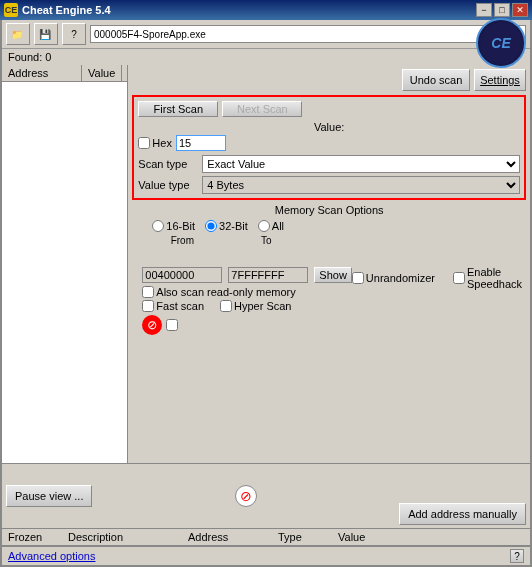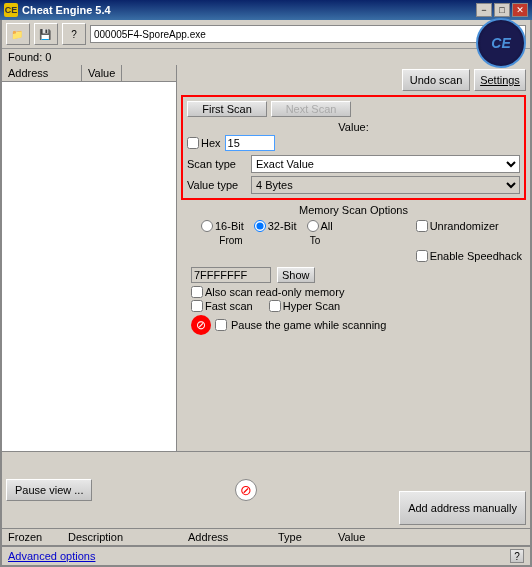--- a/index.html
+++ b/index.html
@@ -323,23 +323,24 @@
       border: 1px solid #888;
       border-top-color: #fff;
       border-left-color: #fff;
       cursor: pointer;
       font-size: 11px;
     }
 
     .right-checkboxes {
       float: right;
       display: flex;
-      flex-direction: column;
+      flex-direction: row;
       gap: 18px;
       margin-right: 4px;
+      justify-content: center;
     }
 
     .checkboxes-section {
       display: flex;
       justify-content: space-between;
     }
     .left-checkboxes {
       display: flex;
       flex-direction: column;
       gap: 2px;
@@ -398,21 +399,21 @@
       background: white;
       border: 1px solid #888;
       border-radius: 50%;
       display: flex;
       align-items: center;
       justify-content: center;
       color: red;
       font-size: 14px;
     }
     .add-address-btn {
-      height: 34px;
+      height: 22px;
       padding: 0 8px;
       background: linear-gradient(to bottom, #e8e8e8, #c8c8c8);
       border: 1px solid #888;
       border-top-color: #fff;
       border-left-color: #fff;
       cursor: pointer;
       font-size: 11px;
       margin-top: 36px;
     }
 
@@ -565,20 +566,21 @@
                 <input type="radio" name="bitmode" style="">
                 <label>All</label>
               </div>
             </div>
 
             <div style="display:flex; gap:4px; padding-left:10px; margin-bottom:21px; font-size:10px;">
               <span style="width:80px; text-align:center;">From</span>
               <span style="width:80px; text-align:center;">To</span>
             </div>
             <div class="from-to-row">
+              <input type="text" class="from-to-input" style="background: rgb(212, 208, 200);" value="00400000">
               <input type="text" class="from-to-input" style="background: rgb(212, 208, 200);" value="7FFFFFFF">
               <button class="show-btn">Show</button>
             </div>
 
             <div class="checkboxes-section">
               <div class="left-checkboxes">
                 <div class="checkbox-item">
                   <input type="checkbox" style="">
                   <label>Also scan read-only memory</label>
                 </div>
@@ -591,21 +593,20 @@
                     <input type="checkbox" style="">
                     <label>Hyper Scan</label>
                   </div>
                 </div>
               </div>
             </div>
 
             <div class="pause-row" style="margin-top:3px;">
               <div class="pause-icon">⊘</div>
               <input type="checkbox" style="">
-              <label>Pause the game while scanning</label>
             </div>
           </div>
 
           <div class="right-checkboxes">
             <div class="checkbox-item">
               <input type="checkbox" style="">
               <label>Unrandomizer</label>
             </div>
             <div class="checkbox-item">
               <input type="checkbox" style="">

